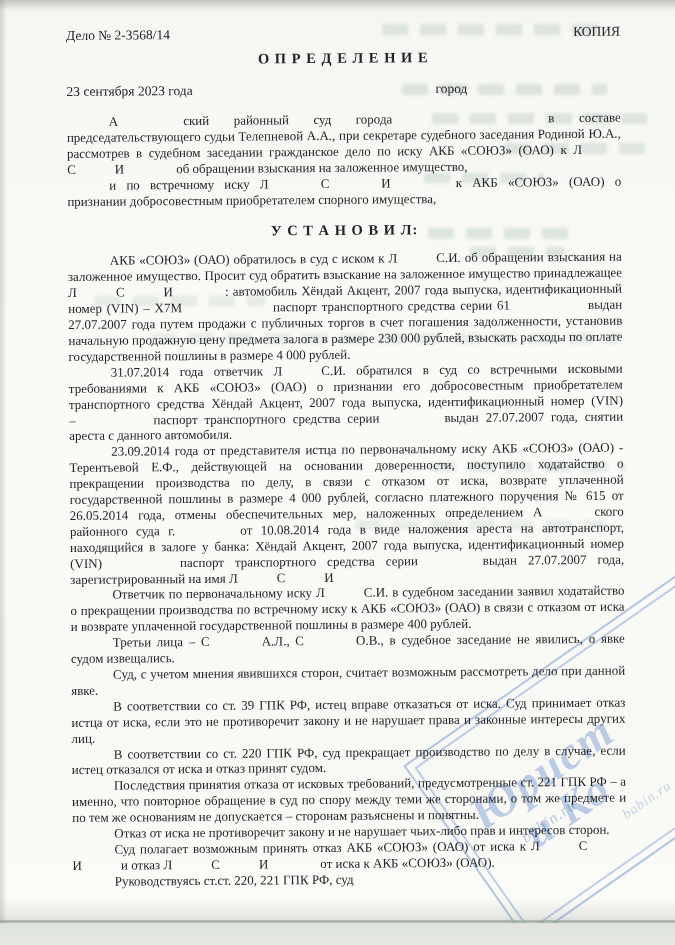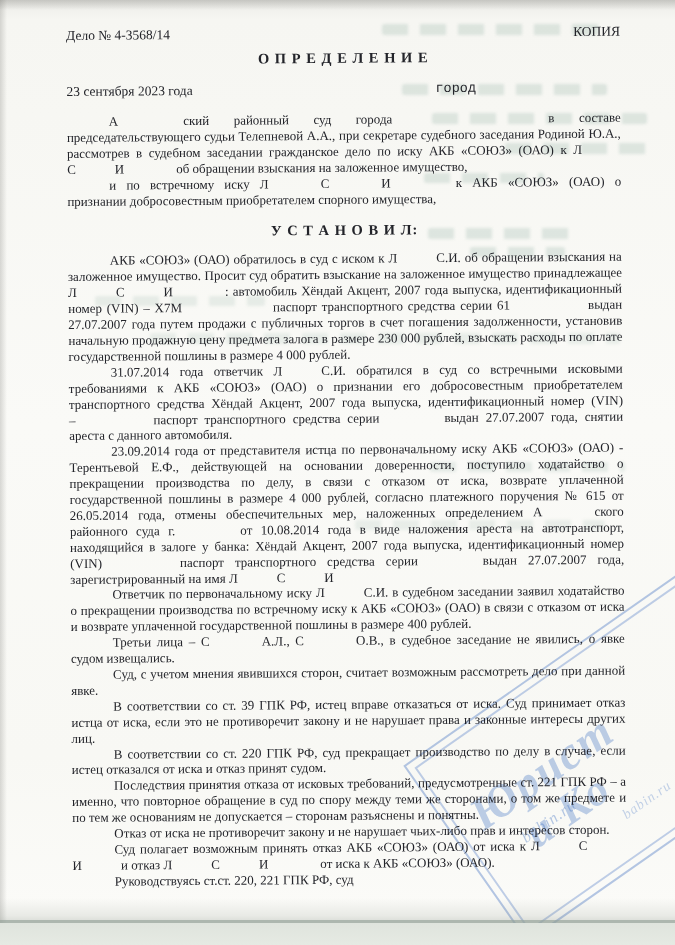--- a/index.html
+++ b/index.html
@@ -45,21 +45,21 @@
   .stamp-site1{position:absolute;left:54px;top:118px;font-size:16px;font-weight:normal;
     font-style:italic;color:rgba(62,112,195,.38);letter-spacing:1px;}
   .stamp-site2{position:absolute;left:150px;top:158px;font-size:14px;font-weight:normal;
     font-style:italic;color:rgba(62,112,195,.30);letter-spacing:1px;}
   
   .content{position:absolute;left:66px;top:28px;width:554px;
     transform:rotate(-0.45deg);transform-origin:top left;}
   .hdr-row{display:flex;justify-content:space-between;font-size:13.5px;}
   .doc-title{text-align:center;font-weight:bold;font-size:14.5px;margin-top:8px;letter-spacing:1px;}
   .date-row{position:relative;margin-top:15px;font-size:13.5px;height:17px;}
-  .date-row .city{position:absolute;left:369px;top:0;font-family:Liberation Mono, monospace;}
+  .date-row .city{position:absolute;left:369px;top:0;}
   .para{margin:0;font-size:13px;line-height:15.9px;text-align:justify;text-indent:42px;}
   .intro-block{margin-top:13px;}
   .section-title{text-align:center;font-weight:bold;font-size:14.5px;
     margin:15px 0 12px 0;letter-spacing:1px;}
 </style>
 </head>
 <body>
 
 <div class="scan">
 
@@ -83,21 +83,21 @@
     <div class="stamp-text">
       <div class="stamp-word1">Юрист</div>
       <div class="stamp-word2">и Ко</div>
     </div>
     <div class="stamp-site1">babin.ru</div>
     <div class="stamp-site2">babin.ru</div>
   </div>
 
   <div class="content">
     <div class="hdr-row">
-      <span>Дело № 4-3568/14</span>
+      <span>Дело № 2-3568/14</span>
       <span>КОПИЯ</span>
     </div>
     <div class="doc-title">О П Р Е Д Е Л Е Н И Е</div>
     <div class="date-row">
       <span>23 сентября 2023 года</span>
       <span class="city">город</span>
     </div>
 
     <div class="intro-block">
       <p class="para">А     ский районный суд города            в составе председательствующего судьи Телепневой А.А., при секретаре судебного заседания  Родиной Ю.А., рассмотрев в судебном заседании гражданское дело по иску АКБ «СОЮЗ» (ОАО) к Л   С   И    об обращении взыскания на заложенное имущество,</p>

